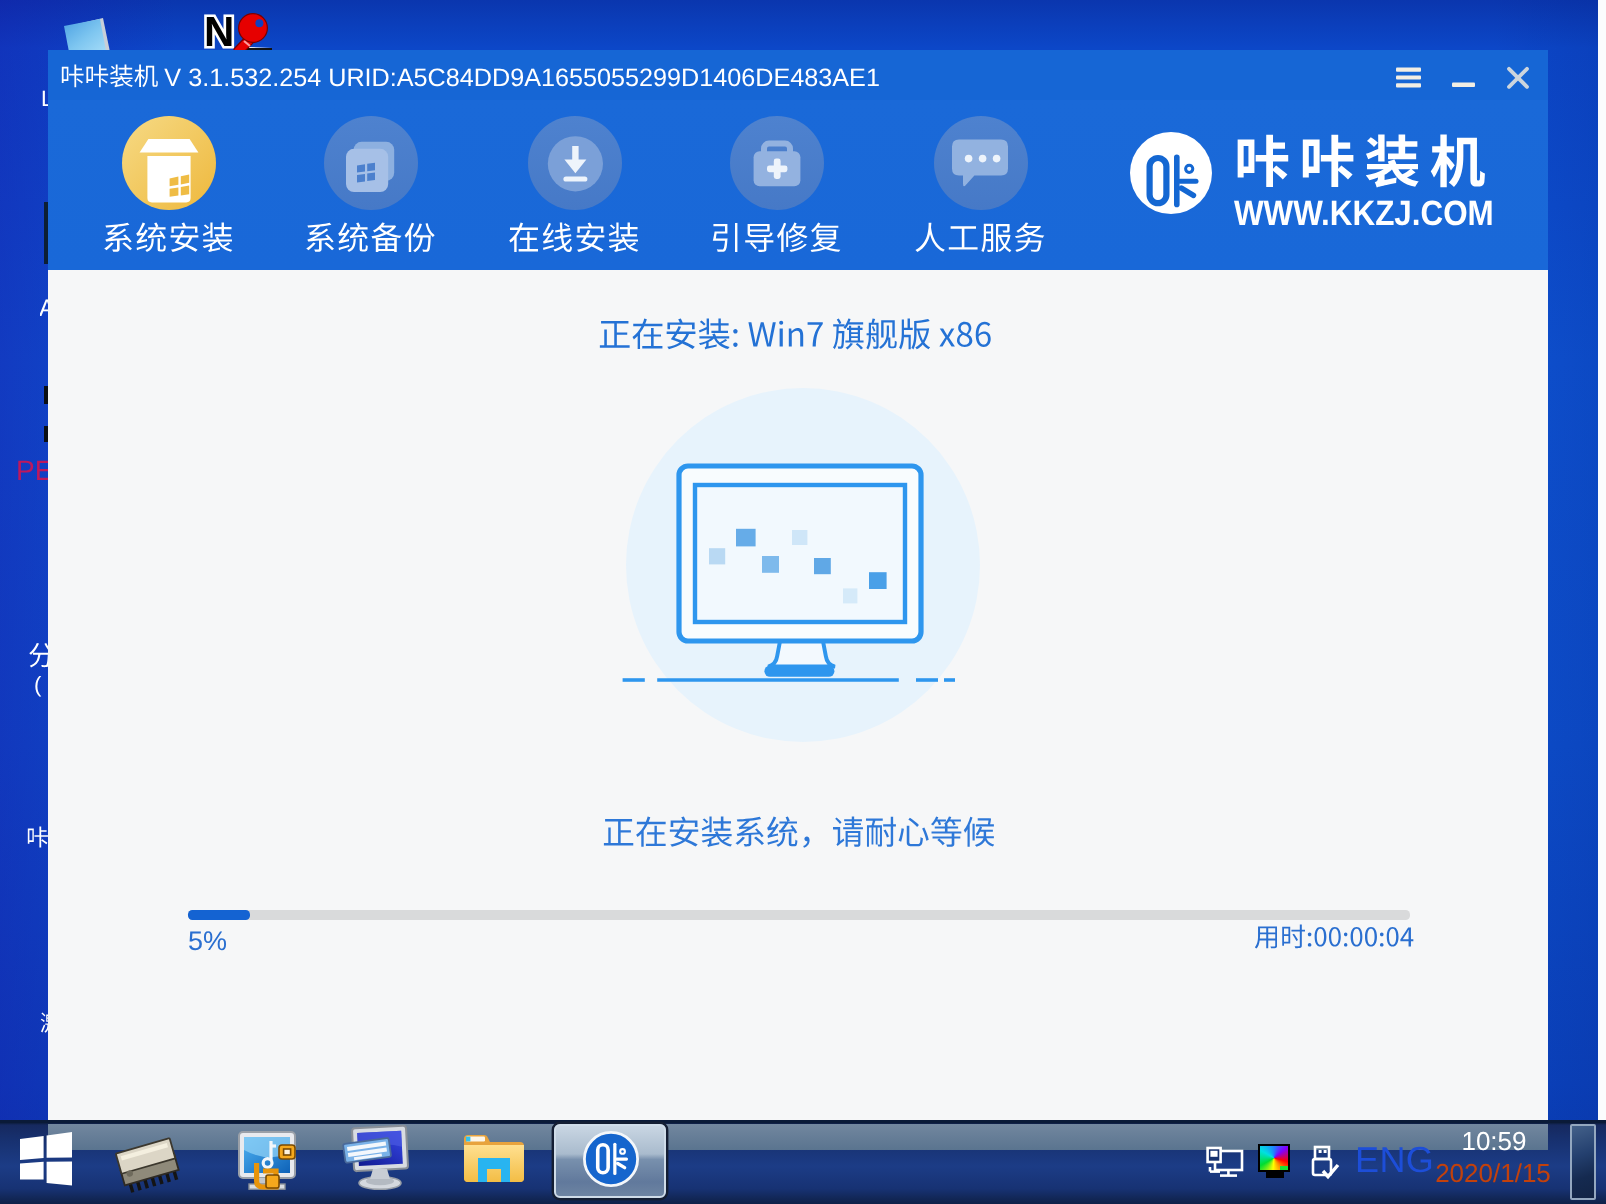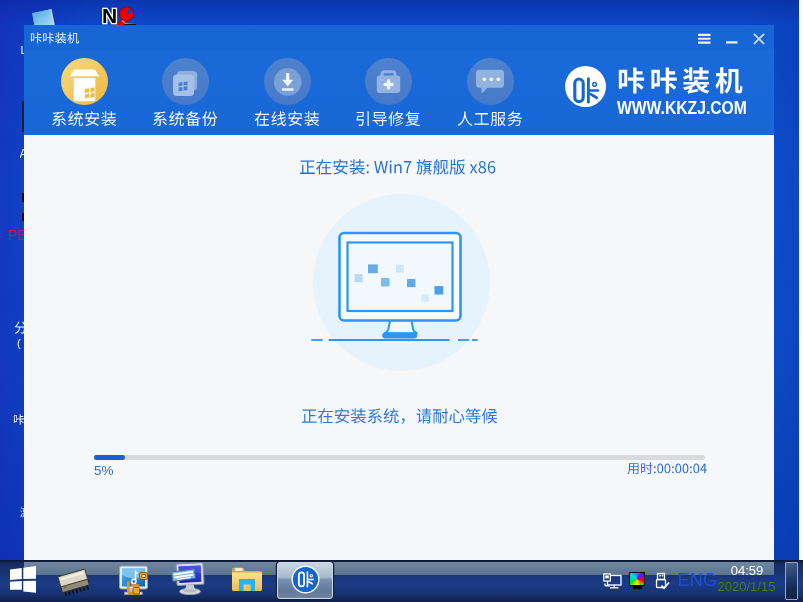--- a/index.html
+++ b/index.html
@@ -46,20 +46,21 @@
 <div class="abs" style="left:20px;top:506px;width:3.5px;height:14px;overflow:hidden"><svg width="11.0" height="12.6" viewBox="0 0 11.0 12.6">
       <path fill="#ffffff" d="M3.7 3.4H5.7V4.3H3.7ZM3.7 2H5.7V2.8H3.7ZM0.7 0.8C1.3 1.2 1.9 1.8 2.2 2.2L2.7 1.7C2.4 1.3 1.7 0.7 1.2 0.3ZM0.4 3.9C0.9 4.2 1.6 4.7 1.9 5L2.4 4.5C2.1 4.1 1.4 3.7 0.8 3.4ZM0.5 9.7 1.2 10.2C1.6 9.2 2.2 7.9 2.6 6.7L2 6.3C1.5 7.5 0.9 8.9 0.5 9.7ZM7.6 0.2C7.4 1.9 7 3.6 6.4 4.7V1.3H4.9L5.3 0.3L4.4 0.2C4.4 0.5 4.2 1 4.1 1.3H3.1V4.9H6.3C6.5 5 6.8 5.3 6.9 5.4C7 5.1 7.2 4.8 7.4 4.5C7.5 5.5 7.8 6.6 8.2 7.7C7.8 8.6 7.2 9.3 6.4 9.8C6.5 10 6.8 10.2 6.9 10.4C7.6 9.8 8.2 9.2 8.6 8.4C9 9.2 9.5 9.8 10.1 10.3C10.3 10.1 10.5 9.8 10.7 9.7C10 9.2 9.4 8.5 9 7.7C9.5 6.4 9.9 4.9 10.1 3.1H10.6V2.3H8C8.2 1.7 8.3 1 8.4 0.3ZM4 5.1 4.3 5.7H2.6V6.4H3.7V6.8C3.7 7.6 3.5 8.9 2.2 9.9C2.4 10 2.6 10.2 2.8 10.4C3.8 9.6 4.2 8.6 4.3 7.8H5.6C5.5 8.9 5.5 9.3 5.4 9.4C5.3 9.5 5.2 9.5 5.1 9.5C4.9 9.5 4.6 9.5 4.2 9.5C4.3 9.7 4.4 9.9 4.4 10.2C4.8 10.2 5.2 10.2 5.4 10.2C5.7 10.1 5.9 10.1 6 9.9C6.2 9.7 6.3 9 6.3 7.4C6.4 7.3 6.4 7.1 6.4 7.1H4.4V6.8V6.4H6.7V5.7H5.1C5 5.5 4.9 5.2 4.7 4.9ZM9.3 3.1C9.2 4.5 9 5.7 8.6 6.8C8.2 5.6 7.9 4.4 7.8 3.2L7.8 3.1Z"></path>
     </svg></div>
 <div class="abs" style="left:799px;top:0;width:4px;height:561px;background:#fbfcfd"></div>
 <div class="abs" style="left:23.5px;top:25px;width:750.5px;height:535px">
 <div class="abs" style="left:0;top:0;width:750.5px;height:25px;background:#1666d5"></div>
 <div class="abs" style="left:6px;top:6.5px;display:flex;align-items:flex-start">
       <svg width="49.2" height="14.1" viewBox="0 0 49.2 14.1">
         <path fill="#ffffff" d="M8.2 7.7C9.1 8.3 10.3 9.2 10.9 9.7L11.5 9C10.9 8.5 9.6 7.7 8.7 7.1ZM7.2 0.3V4.9H4.5V5.8H7.2V11.6H8.1V5.8H11.8V4.9H8.1V3.1H11V2.3H8.1V0.3ZM0.9 1.4V9.5H1.8V8.5H4.2V1.4ZM1.8 2.3H3.4V7.6H1.8Z M20.5 7.7C21.4 8.3 22.6 9.2 23.2 9.7L23.8 9C23.2 8.5 21.9 7.7 21 7.1ZM19.5 0.3V4.9H16.8V5.8H19.5V11.6H20.4V5.8H24.1V4.9H20.4V3.1H23.3V2.3H20.4V0.3ZM13.2 1.4V9.5H14.1V8.5H16.5V1.4ZM14.1 2.3H15.7V7.6H14.1Z M25.4 1.5C26 1.8 26.6 2.4 26.9 2.8L27.5 2.2C27.2 1.8 26.5 1.3 26 0.9ZM30 6C30.1 6.2 30.3 6.5 30.4 6.8H25.2V7.5H29.5C28.4 8.4 26.6 9 25.1 9.3C25.2 9.5 25.5 9.8 25.6 10C26.3 9.8 27.1 9.6 27.8 9.3V10.1C27.8 10.6 27.4 10.8 27.2 10.9C27.3 11.1 27.4 11.4 27.5 11.6C27.7 11.5 28.2 11.4 31.7 10.6C31.7 10.4 31.7 10 31.7 9.8L28.7 10.5V8.9C29.5 8.5 30.1 8 30.7 7.5C31.7 9.5 33.5 10.9 35.9 11.5C36 11.2 36.2 10.9 36.4 10.7C35.3 10.5 34.2 10.1 33.4 9.5C34.1 9.2 35 8.7 35.6 8.3L34.9 7.7C34.4 8.2 33.5 8.7 32.8 9C32.3 8.6 31.9 8.1 31.6 7.5H36.3V6.8H31.5C31.3 6.4 31.1 6 30.9 5.7ZM32.3 0.2V1.9H29.3V2.8H32.3V4.7H29.7V5.5H35.9V4.7H33.2V2.8H36.1V1.9H33.2V0.2ZM25.1 4.6 25.4 5.4 27.9 4.2V6H28.8V0.2H27.9V3.3C26.9 3.8 25.8 4.3 25.1 4.6Z M43 0.9V4.9C43 6.8 42.9 9.2 41.2 11C41.4 11.1 41.8 11.4 41.9 11.6C43.7 9.7 43.9 6.9 43.9 4.9V1.8H46.2V9.7C46.2 10.8 46.3 11 46.5 11.2C46.7 11.4 47 11.4 47.2 11.4C47.4 11.4 47.7 11.4 47.8 11.4C48.1 11.4 48.3 11.4 48.5 11.3C48.7 11.1 48.8 10.9 48.8 10.6C48.9 10.3 48.9 9.4 48.9 8.7C48.7 8.6 48.4 8.4 48.2 8.3C48.2 9.1 48.2 9.7 48.2 10C48.2 10.3 48.1 10.4 48.1 10.5C48 10.6 47.9 10.6 47.8 10.6C47.7 10.6 47.5 10.6 47.5 10.6C47.4 10.6 47.3 10.6 47.2 10.5C47.2 10.5 47.1 10.2 47.1 9.8V0.9ZM39.6 0.2V2.9H37.5V3.8H39.5C39 5.5 38.1 7.4 37.2 8.4C37.4 8.6 37.6 9 37.7 9.3C38.4 8.4 39.1 7 39.6 5.6V11.5H40.5V5.9C41 6.5 41.5 7.3 41.8 7.7L42.4 6.9C42.1 6.6 40.9 5.3 40.5 4.9V3.8H42.3V2.9H40.5V0.2Z"></path>
       </svg>
+      <span style="color:#fff;font-size:12.6px;line-height:14.1px;white-space:pre"> V 3.1.532.254 URID:A5C84DD9A1655055299D1406DE483AE1</span>
     </div>
 <svg class="abs" style="left:672px;top:8px" width="70" height="12" viewBox="0 0 70 12">
 <g fill="#f2eee4">
         <rect x="2" y="0.8" width="12.5" height="2.1" rx="0.5"></rect>
         <rect x="2" y="4.7" width="12.5" height="2.1" rx="0.5"></rect>
         <rect x="2" y="8.6" width="12.5" height="2.1" rx="0.5"></rect>
 <rect x="30" y="8.3" width="11.5" height="2.2" rx="0.5"></rect>
       </g>
 <g stroke="#ccd5dd" stroke-width="1.9" stroke-linecap="round">
         <line x1="58.5" y1="1.4" x2="67.5" y2="10.4"></line>
@@ -294,15 +295,15 @@
 <svg class="abs" style="left:653px;top:571px" width="18" height="19" viewBox="0 0 18 19">
 <g stroke="#fff" stroke-width="1.3" fill="none">
 <rect x="4.5" y="2.5" width="7" height="6"></rect>
 <rect x="3.5" y="8.5" width="9" height="8" rx="1"></rect>
 </g>
 <rect x="6.3" y="4" width="1.5" height="1.5" fill="#fff"></rect>
     <rect x="8.8" y="4" width="1.5" height="1.5" fill="#fff"></rect>
 <path d="M8.5 14.5 L11 17.3 L16 11.5" stroke="#fff" stroke-width="1.7" fill="none"></path>
 </svg>
 <div class="abs" style="left:677.5px;top:574px;color:#1d4ed8;font-size:18px;line-height:13px;letter-spacing:0.2px">ENG</div>
-<div class="abs" style="left:712px;top:563.5px;width:70px;text-align:center;color:#fff;font-size:13px;line-height:13px">04:59</div>
-<div class="abs" style="left:706.5px;top:580px;width:80px;text-align:center;color:#4d7c0f;font-size:13px;line-height:13px">2020/1/15</div>
+<div class="abs" style="left:712px;top:563.5px;width:70px;text-align:center;color:#fff;font-size:13px;line-height:13px">10:59</div>
+<div class="abs" style="left:706.5px;top:580px;width:80px;text-align:center;color:#c2410c;font-size:13px;line-height:13px">2020/1/15</div>
 <div class="abs" style="left:784.5px;top:561.5px;width:13.5px;height:38px;border:1px solid #93a7bf;border-radius:1px;
 background:linear-gradient(160deg,#44618a 0%,#24406f 40%,#152a50 70%,#122445 100%)"></div>
 </body></html>

